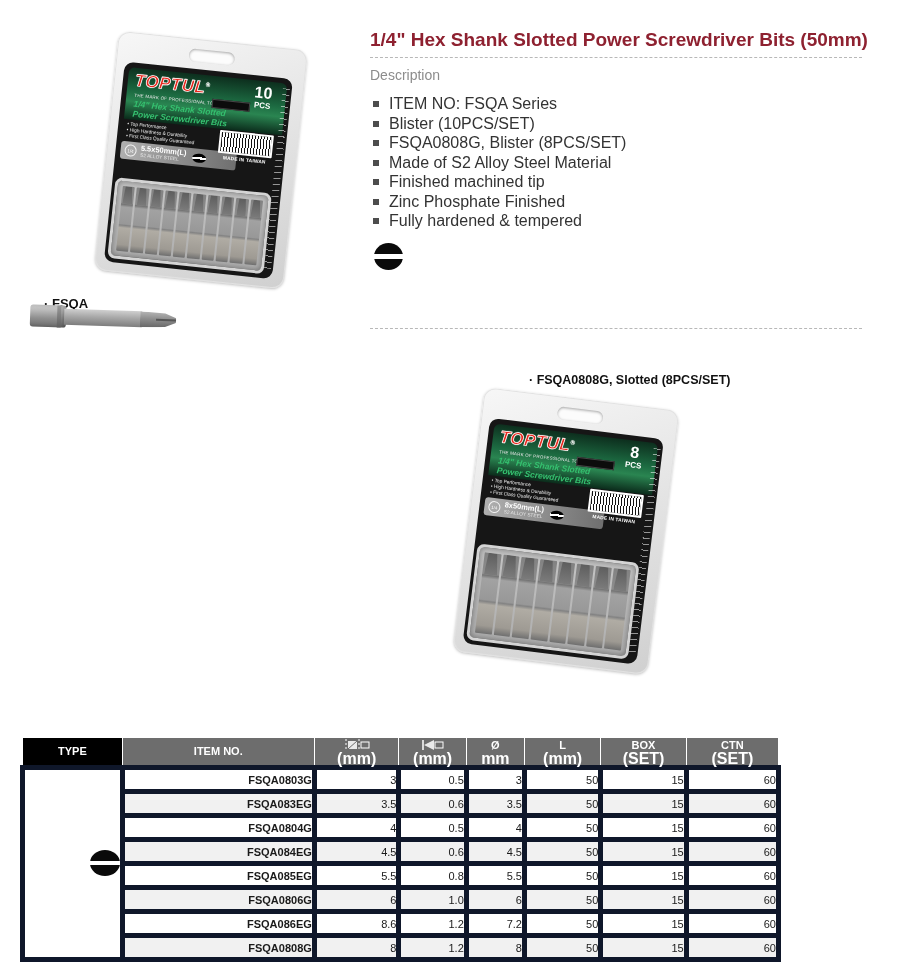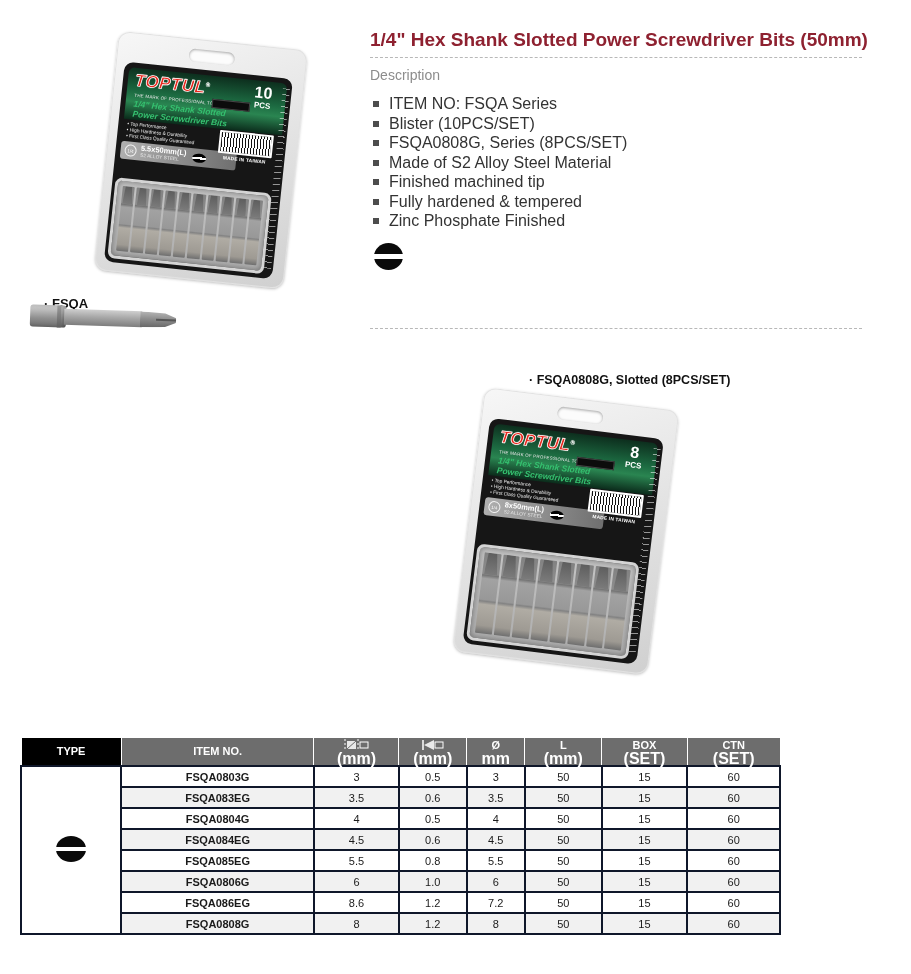--- a/index.html
+++ b/index.html
@@ -85,42 +85,42 @@
     clip-path:polygon(18% 0,82% 0,100% 100%,0 100%);
     background:linear-gradient(180deg,#5e5e5e,#7b7b7b);}
 
   
   .spec-table{position:absolute;left:20px;top:737px;width:761px;border-collapse:collapse;table-layout:fixed;font-size:11px;}
   .spec-table thead th{background:#6d6d6d;color:#fff;font-weight:bold;border:1px solid #fff;height:19px;padding:0;vertical-align:middle;}
   .spec-table thead th.type-h{background:#000;}
   .h-label{font-size:11px;line-height:13px;}
   .h-unit{font-size:16px;font-weight:bold;line-height:13px;}
   .h-icon{height:14px;display:flex;align-items:center;justify-content:center;}
-  .spec-table td{border:2px solid #0f172a;text-align:center;height:19px;padding:0;color:#1a1a1a;background:#fff;margin-top:8px;}
+  .spec-table td{border:5px solid #0f172a;text-align:right;height:19px;padding:0;color:#1a1a1a;background:#fff;margin-top:8px;}
   .spec-table tr.alt td{background:#f1f1f1;}
   .spec-table td.item-no{font-weight:bold;}
   .spec-table td.type-cell{background:#fff;vertical-align:middle;}
   .slot-table{width:30px;height:26px;}
 </style>
 </head>
 <body>
 
 <div id="page">
 
   <h1 class="page-title">1/4" Hex Shank Slotted Power Screwdriver Bits (50mm)</h1>
   <div class="dash dash1"></div>
   <div class="section-heading">Description</div>
   <ul class="features">
       <li>ITEM NO: FSQA Series</li>
       <li>Blister (10PCS/SET)</li>
-      <li>FSQA0808G, Series (8PCS/SET)</li>
+      <li>FSQA0808G, Blister (8PCS/SET)</li>
       <li>Made of S2 Alloy Steel Material</li>
       <li>Finished machined tip</li>
+      <li>Zinc Phosphate Finished</li>
       <li>Fully hardened &amp; tempered</li>
-      <li>Zinc Phosphate Finished</li>
     </ul>
   <span class="slot-icon slot-desc"></span>
   <div class="dash dash2"></div>
 
   <div class="prod-label label1">· FSQA</div>
   <div class="prod-label label2">· FSQA0808G, Slotted (8PCS/SET)</div>
 
   <div class="single-bit">
     <div class="sb-hex"></div>
     <div class="sb-groove"></div>

